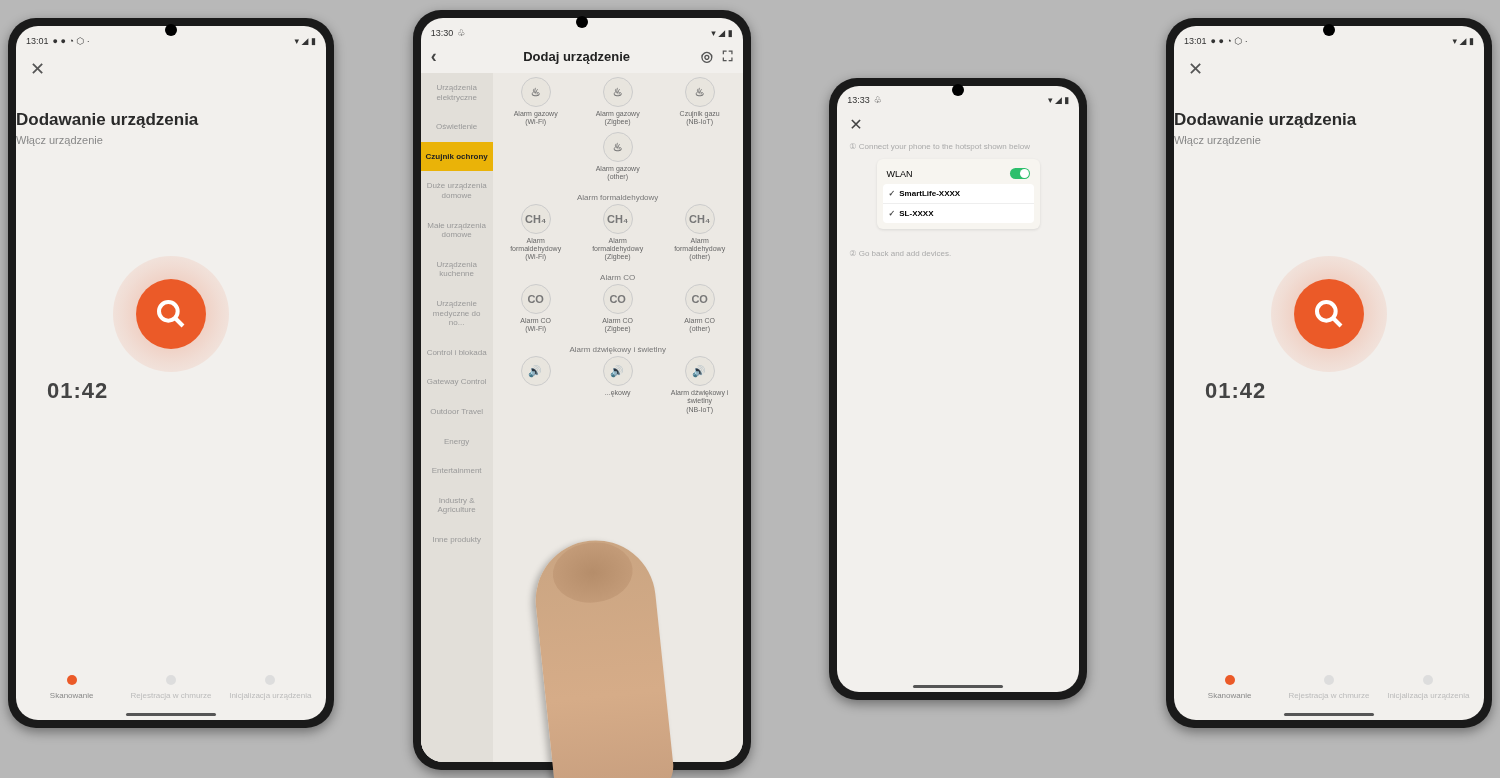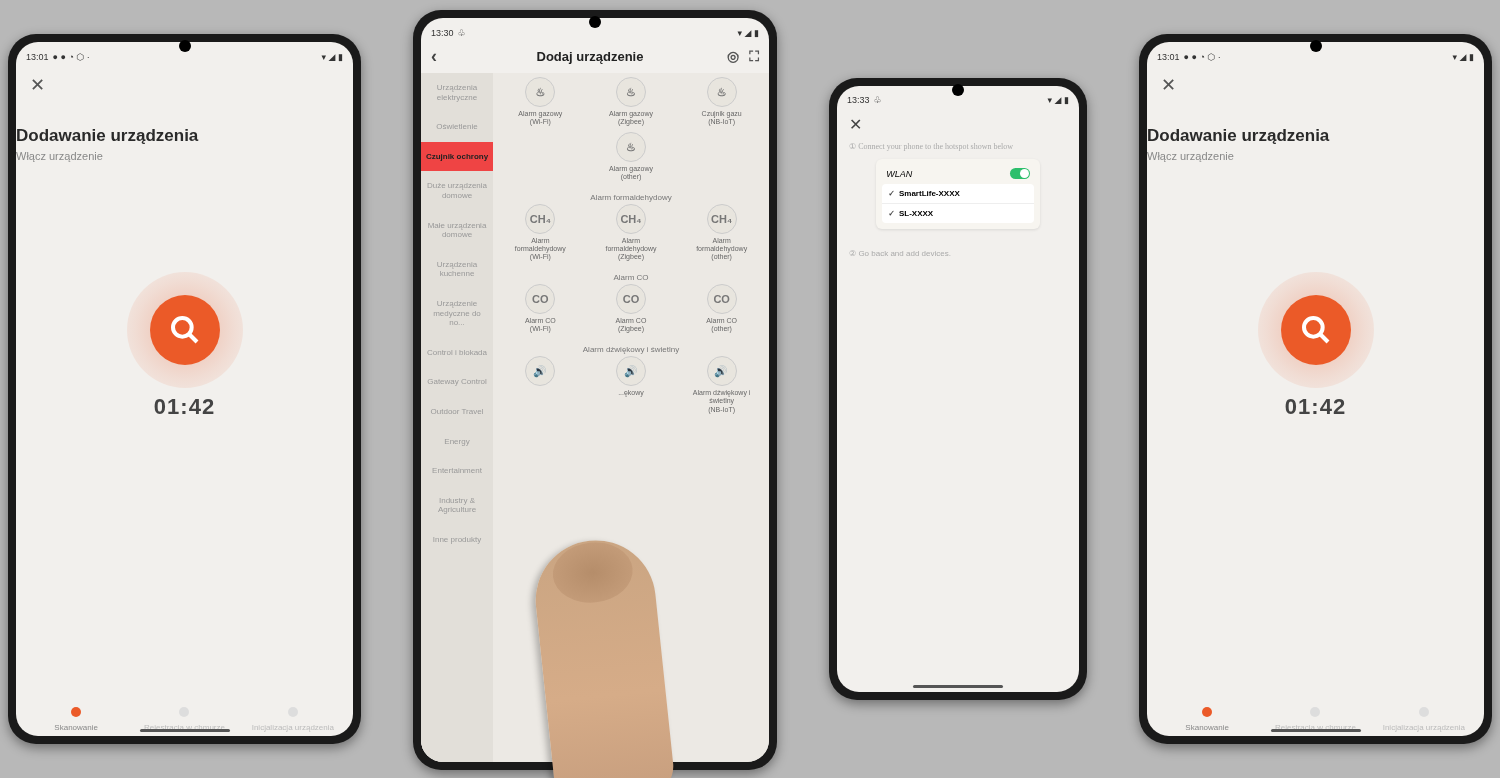--- a/index.html
+++ b/index.html
@@ -14,22 +14,22 @@
   }
   .phone {
     background: #1a1a1a;
     border-radius: 28px;
     padding: 8px;
     box-shadow: 0 4px 12px rgba(0,0,0,0.4);
     display: flex;
     flex-direction: column;
     position: relative;
   }
-  .phone-1, .phone-4 { width: 353px; height: 710px; margin-top: 26px; }
-  .phone-2 { width: 364px; height: 760px; margin-top: 2px; }
+  .phone-1, .phone-4 { width: 326px; height: 710px; margin-top: 10px; }
+  .phone-2 { width: 338px; height: 760px; margin-top: 2px; }
   .phone-3 { width: 258px; height: 622px; margin-top: 70px; }
 
   .screen {
     background: #f2f0ed;
     border-radius: 22px;
     flex: 1;
     overflow: hidden;
     display: flex;
     flex-direction: column;
     position: relative;
@@ -77,26 +77,26 @@
     background: radial-gradient(circle, rgba(230,80,30,0.35) 0%, rgba(230,80,30,0.12) 60%, rgba(230,80,30,0) 100%);
   }
   .search-core {
     width: 70px; height: 70px;
     background: #eb5a28;
     border-radius: 50%;
     display: flex; align-items: center; justify-content: center;
     position: relative; z-index: 1;
   }
   .search-core svg { width: 32px; height: 32px; stroke: #fff; fill: none; stroke-width: 3; }
-  .timer { text-align: center; font-size: 22px; font-weight: 600; color: #444; letter-spacing: 1px; }
+  .timer { text-align: left; font-size: 22px; font-weight: 600; color: #444; letter-spacing: 1px; padding-left: 31px; }
   .steps {
     display: flex;
     justify-content: space-around;
     margin-top: auto;
-    padding: 10px 6px 4px;
+    padding: 10px 6px 20px;
     font-size: 8px;
     color: #bbb;
     text-align: center;
   }
   .step { flex: 1; position: relative; }
   .step .dot {
     width: 10px; height: 10px; border-radius: 50%;
     background: #ddd; margin: 0 auto 6px;
   }
   .step.active { color: #888; }
@@ -124,43 +124,43 @@
   .header2-icons { display: flex; gap: 10px; font-size: 14px; color: #555; }
   .categories {
     flex: 1; display: flex; overflow: hidden; font-size: 8px;
     background: #ece9e4;
   }
   .sidebar {
     width: 72px; background: #e2dfd9;
     display: flex; flex-direction: column;
   }
   .side-item { padding: 10px 4px; color: #999; line-height: 1.2; text-align: center; }
-  .side-item.active { background: #ef4444; color: #222; font-weight: 600; }
+  .side-item.active { background: #eab308; color: #222; font-weight: 600; }
   .devgrid { flex: 1; padding: 4px 2px; overflow-y: hidden; }
   .section-label { text-align: center; color: #777; font-size: 8px; padding: 6px 0 2px; }
   .row3 { display: flex; justify-content: space-around; margin-bottom: 6px; }
   .dev { width: 70px; text-align: center; color: #666; font-size: 7px; line-height: 1.15; }
   .dev-icon {
     width: 30px; height: 30px; border-radius: 50%;
     background: #e8e5de; border: 1px solid #ccc;
     margin: 0 auto 3px; display: flex; align-items: center; justify-content: center;
     font-size: 11px; color: #777; font-weight: bold;
   }
 
   
   .sc3 { padding: 8px 12px; display: flex; flex-direction: column; height: 100%; }
   .close3 { font-size: 16px; color: #444; }
   .p3title { font-size: 12px; font-weight: 700; color: #111; margin-top: 10px; line-height: 1.3; }
-  .p3sub { font-size: 8px; color: #aaa; margin-top: 8px; font-family: Liberation Serif, serif; }
+  .p3sub { font-size: 8px; color: #aaa; margin-top: 8px; }
   .wifi-card {
     background: #f7f5f0; border-radius: 6px; margin-top: 8px;
     font-size: 9px; padding: 6px; box-shadow: 0 1px 3px rgba(0,0,0,0.1);
     width: 75%; margin-left: auto; margin-right: auto;
   }
-  .wlan-row { display: flex; justify-content: space-between; align-items: center; padding: 3px 4px 5px; font-style: italic; }
+  .wlan-row { display: flex; justify-content: space-between; align-items: center; padding: 3px 4px 5px; }
   .toggle { width: 20px; height: 11px; background: #2dbf6c; border-radius: 6px; position: relative; }
   .toggle::after { content: ''; position: absolute; right: 1px; top: 1px; width: 9px; height: 9px; background: #fff; border-radius: 50%; }
   .ssid-list { background: #fff; border-radius: 4px; }
   .ssid { padding: 5px 6px; border-bottom: 1px solid #eee; display: flex; align-items: center; gap: 4px; font-weight: 600; font-size: 8px; }
   .ssid:last-child { border-bottom: none; }
   .check { font-size: 8px; color: #444; }
   .p3step2 { font-size: 8px; color: #aaa; margin-top: 20px; }
   .connect-btn {
     margin-top: auto; margin-bottom: 12px;
     background: #f04a1a; color: #fff; text-align: center;

